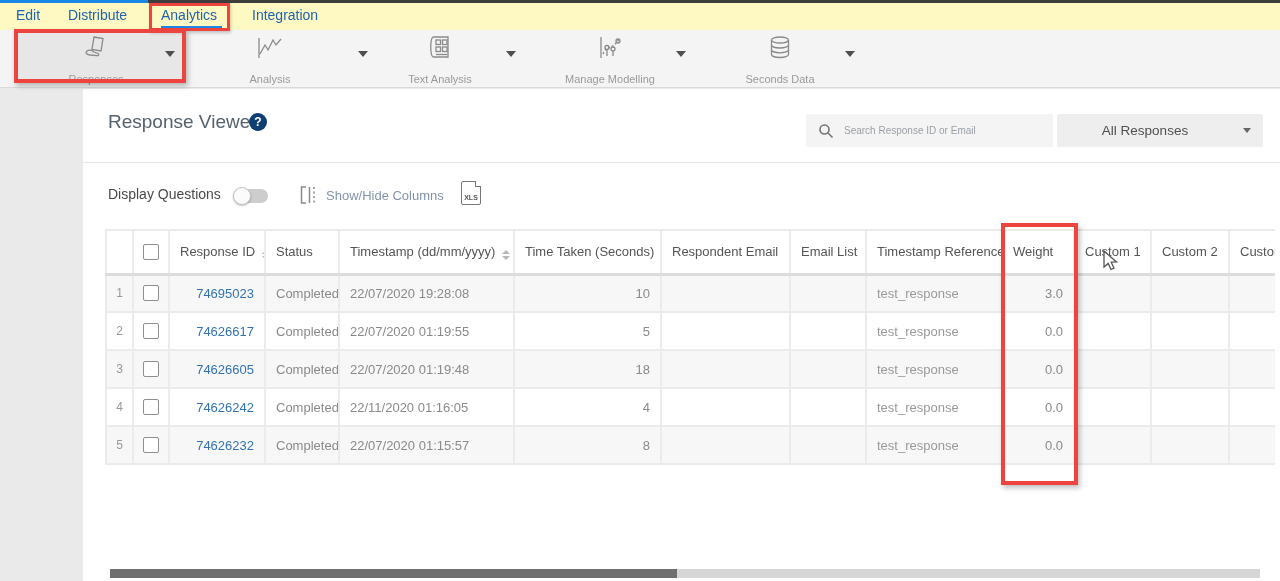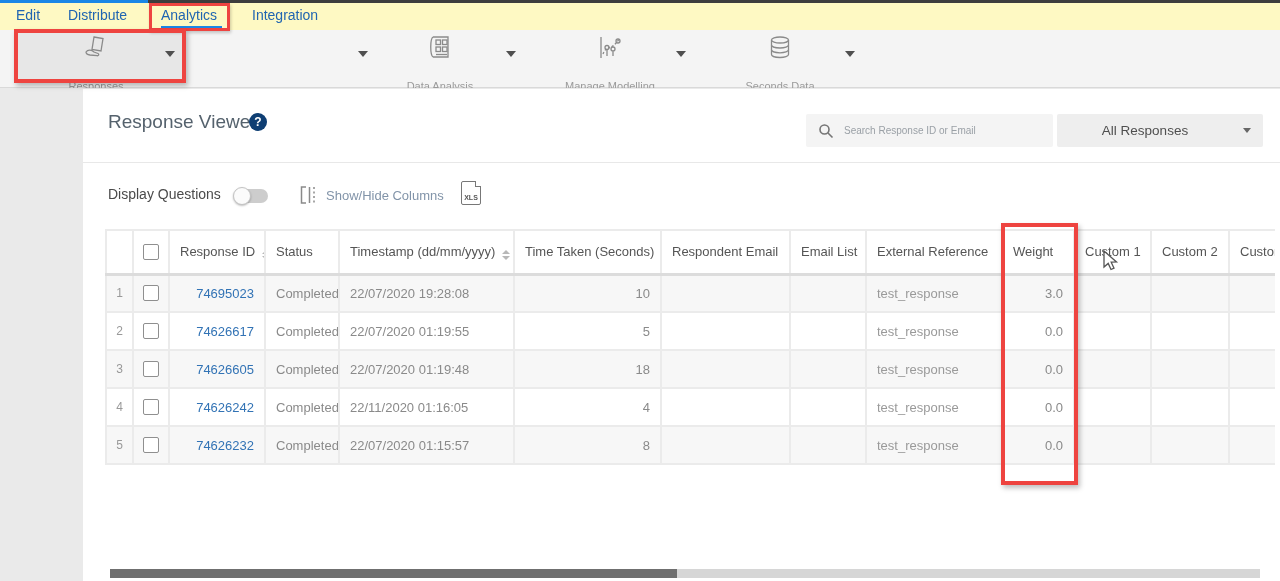--- a/index.html
+++ b/index.html
@@ -19,21 +19,21 @@
 
   
   .ann { position:absolute; border:4px solid #ee4440; box-shadow:2px 3px 5px rgba(0,0,0,.25); pointer-events:none; z-index:50; }
 
   
   .toolbar { position:absolute; left:0; top:30px; width:1280px; height:58px; background:#f4f4f4; border-bottom:1px solid #d9d9d9; }
   .tb-active-bg { position:absolute; left:16px; top:1px; width:169px; height:50px; background:#e7e7e7; }
   .tb-item { position:absolute; top:5px; width:150px; text-align:center; cursor:pointer; }
   .tb-icon { display:inline-block; height:26px; }
   .tb-icon svg { stroke:#8a8a8a; fill:none; stroke-width:1.3; }
-  .tb-label { display:block; font-size:11px; color:#9a9a9a; margin-top:15px; }
+  .tb-label { display:block; font-size:11px; color:#9a9a9a; margin-top:8px; }
   .caret { position:absolute; width:0; height:0; border-left:5px solid transparent; border-right:5px solid transparent; border-top:6px solid #4f4f4f; cursor:pointer; }
 
   
   .page { position:absolute; left:0; top:88px; width:1280px; height:493px; background:#eaeaea; }
   .card { position:absolute; left:83px; top:1px; width:1197px; height:492px; background:#fff; overflow:hidden; }
 
   .page-title { position:absolute; left:25px; top:22px; font-size:19px; color:#55626d; }
   .help-icon { position:absolute; left:166px; top:24px; width:18px; height:18px; border-radius:50%; background:#0e3e73; color:#fff;
                font-size:12px; font-weight:bold; text-align:center; line-height:18px; cursor:pointer; }
 
@@ -108,35 +108,44 @@
     <span class="tb-icon">
       <svg width="28" height="26" viewBox="0 0 28 26">
         <path d="M12 2 l9 1.5 -2 12.5 -9 -1.5 z"></path>
         <path d="M4 17 c2 -3 6 -2 8 0 l4 1.5 c1.5 .8 .5 2.5 -1 2.2 l-7 -.7 c-2 -.3 -4 -1.5 -4 -3 z"></path>
       </svg>
     </span>
     <span class="tb-label">Responses</span>
   </div>
   <div class="caret" style="left:165px;top:21px"></div>
 
+  <div class="tb-item" style="left:195px">
+    <span class="tb-icon">
+      <svg width="28" height="26" viewBox="0 0 28 26">
+        <path d="M3 3 V23"></path>
+        <path d="M4 19 L9 10 L12 15 L17 5 L20 10 L25 4"></path>
+      </svg>
+    </span>
+    <span class="tb-label">Analysis</span>
+  </div>
   <div class="caret" style="left:358px;top:21px"></div>
 
   <div class="tb-item" style="left:365px">
     <span class="tb-icon">
       <svg width="26" height="26" viewBox="0 0 26 26">
         <path d="M6 2 H21 V22 H6"></path>
         <path d="M6 2 C3 4 3 20 6 22"></path>
         <rect x="9" y="5" width="4.5" height="4.5"></rect>
         <rect x="15.5" y="5" width="4.5" height="4.5"></rect>
         <rect x="9" y="12" width="4.5" height="4.5"></rect>
         <rect x="15.5" y="12" width="4.5" height="4.5"></rect>
         <path d="M9 19.5 H20"></path>
       </svg>
     </span>
-    <span class="tb-label">Data Analysis</span>
+    <span class="tb-label">Text Analysis</span>
   </div>
   <div class="caret" style="left:506px;top:21px"></div>
 
   <div class="tb-item" style="left:535px">
     <span class="tb-icon">
       <svg width="26" height="26" viewBox="0 0 26 26">
         <path d="M4 2 V23"></path>
         <path d="M6 19 C10 9 14 17 22 4" stroke-dasharray="2,2"></path>
         <circle cx="10" cy="12.5" r="2"></circle>
         <circle cx="16" cy="14" r="2"></circle>
@@ -231,21 +240,21 @@
                   <i class="dn"></i>
                 </span></th>
             <th><span>Status</span></th>
             <th><span>Timestamp (dd/mm/yyyy)</span><span class="sort">
                   <i class="up"></i>
                   <i class="dn"></i>
                 </span></th>
             <th><span>Time Taken (Seconds)</span></th>
             <th><span>Respondent Email</span></th>
             <th><span>Email List</span></th>
-            <th><span>External Reference</span></th>
+            <th><span>Timestamp Reference</span></th>
             <th><span>Weight</span></th>
             <th><span>Custom 1</span></th>
             <th><span>Custom 2</span></th>
             <th><span>Custom 3</span></th>
           </tr>
         </thead>
         <tbody>
           <tr class="odd">
             <td class="num">1</td>
             <td class="c">

